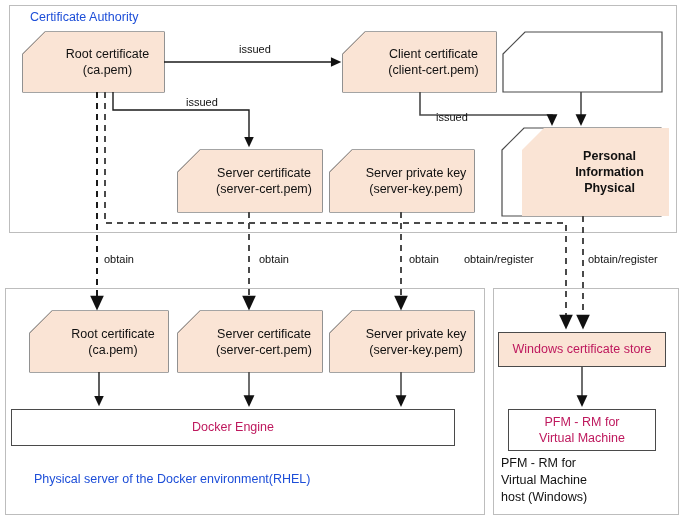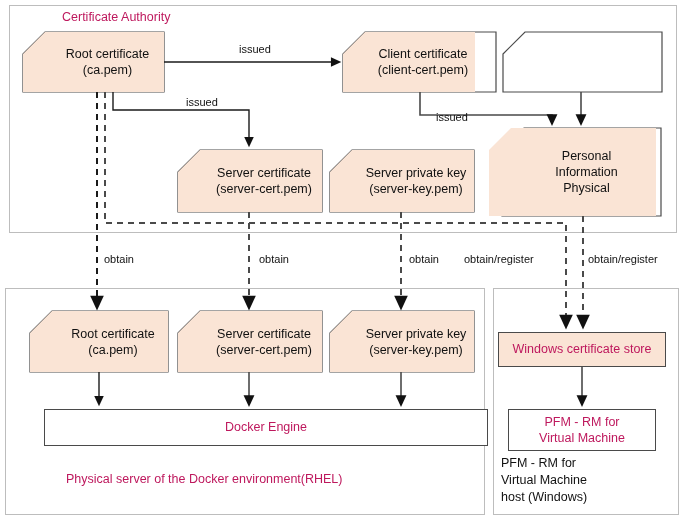--- a/index.html
+++ b/index.html
@@ -23,23 +23,22 @@
   
   .container {
     position: absolute;
     border: 1px solid #bdbdbd;
     background: transparent;
     box-sizing: border-box;
   }
   .container-label {
     position: absolute;
     font-size: 12.5px;
-    color: #be185d;
+    color: #1d4ed8;
     white-space: nowrap;
-    margin-left: 32px;
   }
   
   .doc {
     position: absolute;
     box-sizing: border-box;
     background: #fae4d5;
     -webkit-clip-path: polygon(22px 0, 100% 0, 100% 100%, 0 100%, 0 22px);
     clip-path: polygon(22px 0, 100% 0, 100% 100%, 0 100%, 0 22px);
     display: flex;
     flex-direction: column;
@@ -157,58 +156,58 @@
     <path d="M401,212 L401,303" fill="none" stroke="#4a4a4a" stroke-width="2" stroke-dasharray="6,5" marker-end="url(#ahd)"></path>
 
     <path d="M583,216 L583,322" fill="none" stroke="#4a4a4a" stroke-width="2" stroke-dasharray="6,5" marker-end="url(#ahd)"></path>
   </svg>
 
   <div class="doc" style="left:23px; top:32px; width:141px; height:60px;">
     <span class="line1">Root certificate</span>
     <span class="line2">(ca.pem)</span>
   </div>
 
-  <div class="doc" style="left:343px; top:32px; width:132px; height:60px;">
+  <div class="doc" style="left:343px; top:32px; width:153px; height:60px;">
     <span class="line1">Client certificate</span>
     <span class="line2">(client-cert.pem)</span>
   </div>
 
 
   <div class="doc" style="left:178px; top:150px; width:144px; height:62px;">
     <span class="line1">Server certificate</span>
     <span class="line2">(server-cert.pem)</span>
   </div>
 
   <div class="doc" style="left:330px; top:150px; width:144px; height:62px;">
     <span class="line1">Server private key</span>
     <span class="line2">(server-key.pem)</span>
   </div>
 
-  <div class="doc" style="left:489px; top:128px; width:167px; height:88px;">
+  <div class="doc" style="left:522px; top:128px; width:147px; height:88px;font-weight:bold;">
     <span class="line1">Personal</span>
     <span class="line2">Information</span>
     <span class="line2">Physical</span>
   </div>
 
   <div class="doc" style="left:30px; top:311px; width:138px; height:61px;">
     <span class="line1">Root certificate</span>
     <span class="line2">(ca.pem)</span>
   </div>
 
   <div class="doc" style="left:178px; top:311px; width:144px; height:61px;">
     <span class="line1">Server certificate</span>
     <span class="line2">(server-cert.pem)</span>
   </div>
 
   <div class="doc" style="left:330px; top:311px; width:144px; height:61px;">
     <span class="line1">Server private key</span>
     <span class="line2">(server-key.pem)</span>
   </div>
 
-  <div class="rect" style="left:44px; top:409px; width:444px; height:37px;">
+  <div class="rect" style="left:11px; top:409px; width:444px; height:37px;">
     <span class="line1">Docker Engine</span>
   </div>
 
   <div class="rect filled" style="left:498px; top:332px; width:168px; height:35px;">
     <span class="line1">Windows certificate store</span>
   </div>
 
   <div class="rect" style="left:508px; top:409px; width:148px; height:42px;">
     <span class="line1">PFM - RM for</span>
     <span class="line2">Virtual Machine</span>

